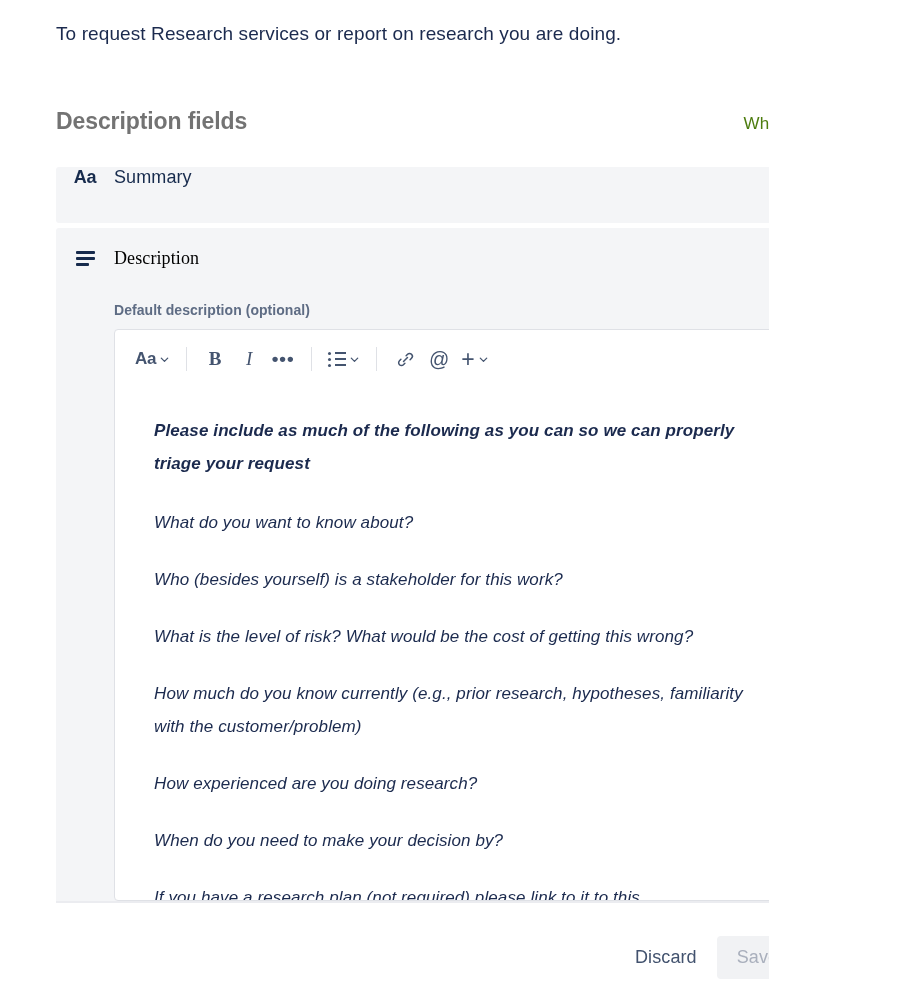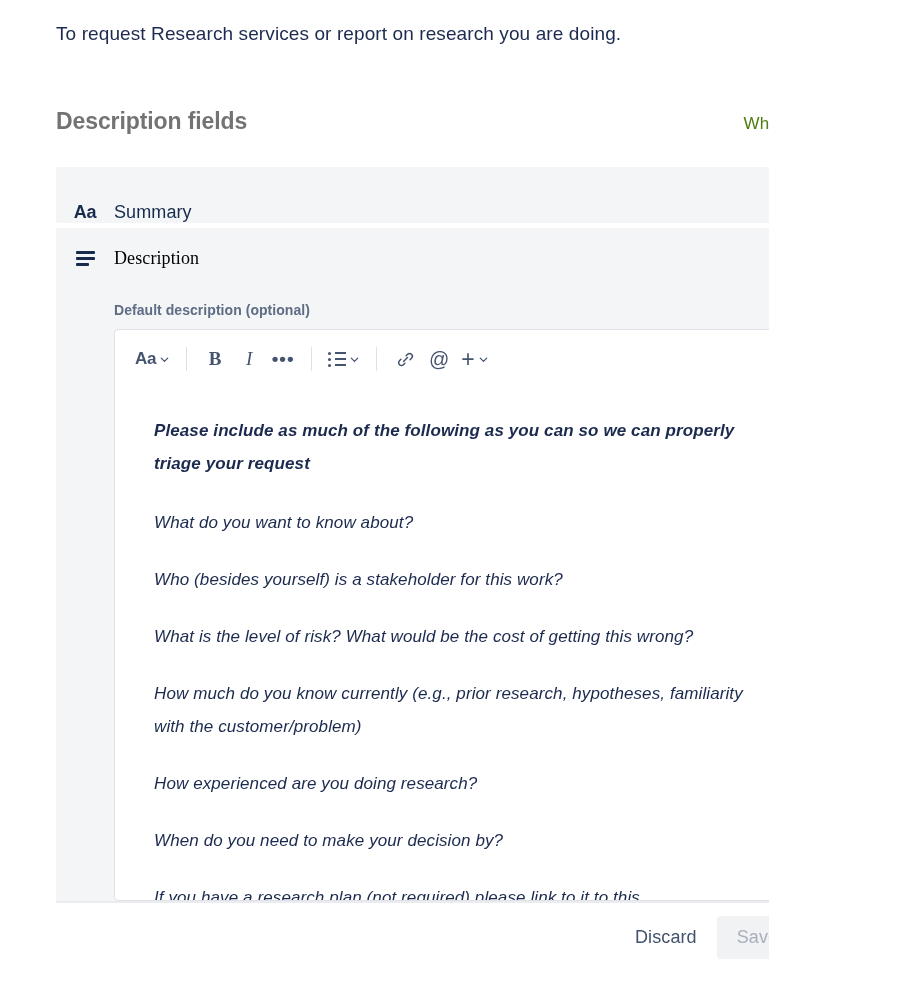--- a/index.html
+++ b/index.html
@@ -58,21 +58,21 @@
   }
 
   
   .field-row {
     position: absolute;
     left: 56px;
     width: 781px;
     background: #F4F5F7;
     border-radius: 3px;
     display: flex;
-    align-items: flex-end;
+    align-items: flex-start;
   }
   .row-summary { top: 167px; height: 56px; }
   .row-description {
     top: 228px;
     height: 674px;
     display: block;
     border-radius: 3px 3px 0 0;
   }
 
   .row-head {
@@ -210,21 +210,21 @@
 
   
   .footer {
     position: absolute;
     left: 0;
     top: 916px;
     width: 917px;
     height: 83px;
     background: #ffffff;
     display: flex;
-    align-items: flex-start;
+    align-items: center;
     justify-content: flex-end;
     padding-right: 45px;
     gap: 4px;
   }
   .btn {
     font-family: "Liberation Sans", sans-serif;
     font-size: 18px;
     border: none;
     border-radius: 4px;
     cursor: pointer;

